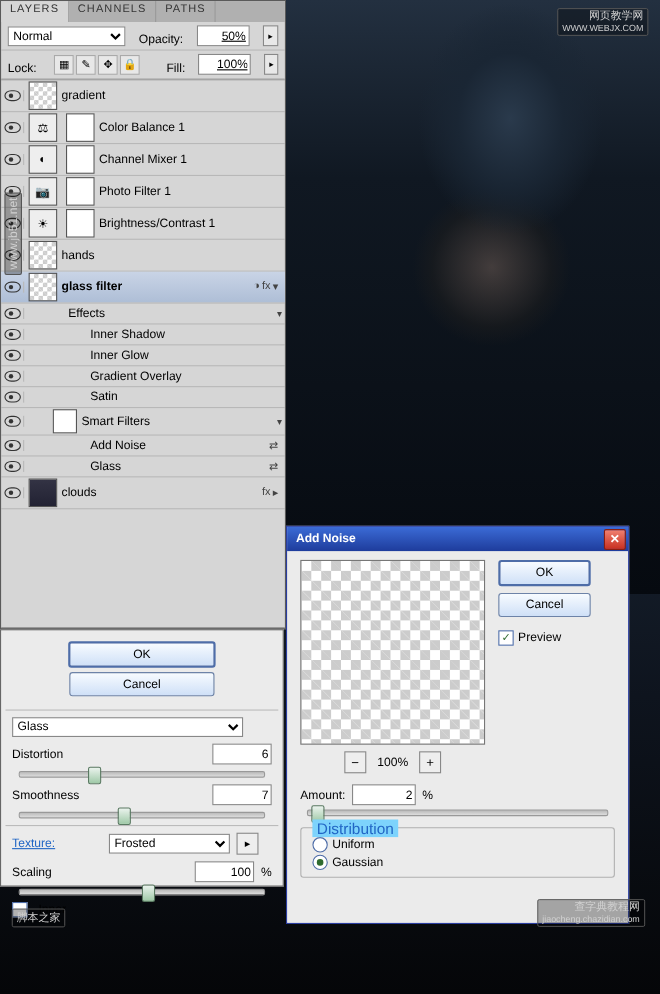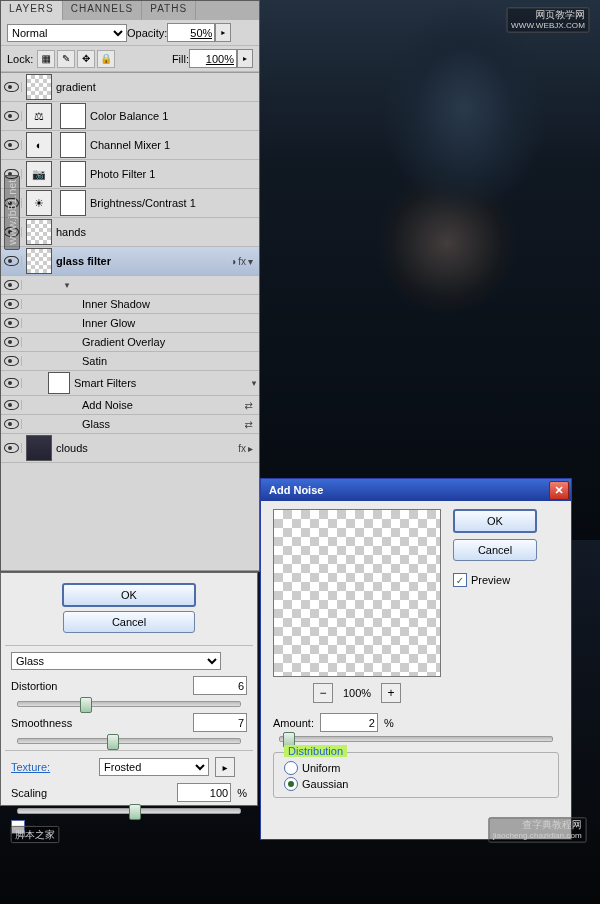--- a/index.html
+++ b/index.html
@@ -54,23 +54,23 @@
     color: #333;
     border-right: 1px solid #999;
     letter-spacing: 1px;
   }
   .panel-tab.active {
     background: #d6d6d6;
   }
 
   .blend-row, .lock-row {
     display: flex;
-    align-items: center;
+    align-items: flex-end;
     padding: 3px 6px;
-    gap: 0;
+    gap: 12px;
     border-bottom: 1px solid #b8b8b8;
   }
   select {
     font-size: 11px;
     background: #fff;
     border: 1px solid #888;
     height: 18px;
   }
   .blend-row select { width: 120px; }
   .small-label { font-size: 11px; color: #000; }
@@ -261,24 +261,24 @@
   .amount-row { display:flex; align-items:center; gap:6px; margin-top: 10px; }
   .group-box {
     border:1px solid #b0b0b0;
     border-radius:3px;
     margin-top:10px;
     padding:6px 10px 4px 10px;
     position:relative;
   }
   .group-title {
     position:absolute; top:-8px; left:10px;
-    background:#bef264;
+    background:#7dd3fc;
     padding:0 4px;
     color:#2166c5;
-    font-size:11px;
+    font-size:14px;
   }
   .radio { width:12px;height:12px;border:1px solid #4e6da8;border-radius:50%;background:#fff;display:inline-flex;align-items:center;justify-content:center;margin-right:4px;}
   .radio.checked::after{content:'';width:6px;height:6px;background:#2f6b2f;border-radius:50%;}
   .opt-row{ display:flex; align-items:center; margin:2px 0;text-align:center; }
 
   
   .watermark {
     position:absolute;
     color:#d0d0d0;
     font-size:11px;
@@ -397,20 +397,21 @@
         <span>fx</span>
         <span>▾</span>
       </span>
     </div>
 
     <div class="layer-row sub">
       <div class="eye-col">
           <span class="eye"></span>
         </div>
       <span class="indent indent1"></span>
+      <span class="layer-name">Effects</span>
       <span class="collapse-arrow">▾</span>
     </div>
     <div class="layer-row sub">
       <div class="eye-col">
           <span class="eye"></span>
         </div>
       <span class="indent indent2"></span>
       <span class="layer-name">Inner Shadow</span>
     </div>
     <div class="layer-row sub">

